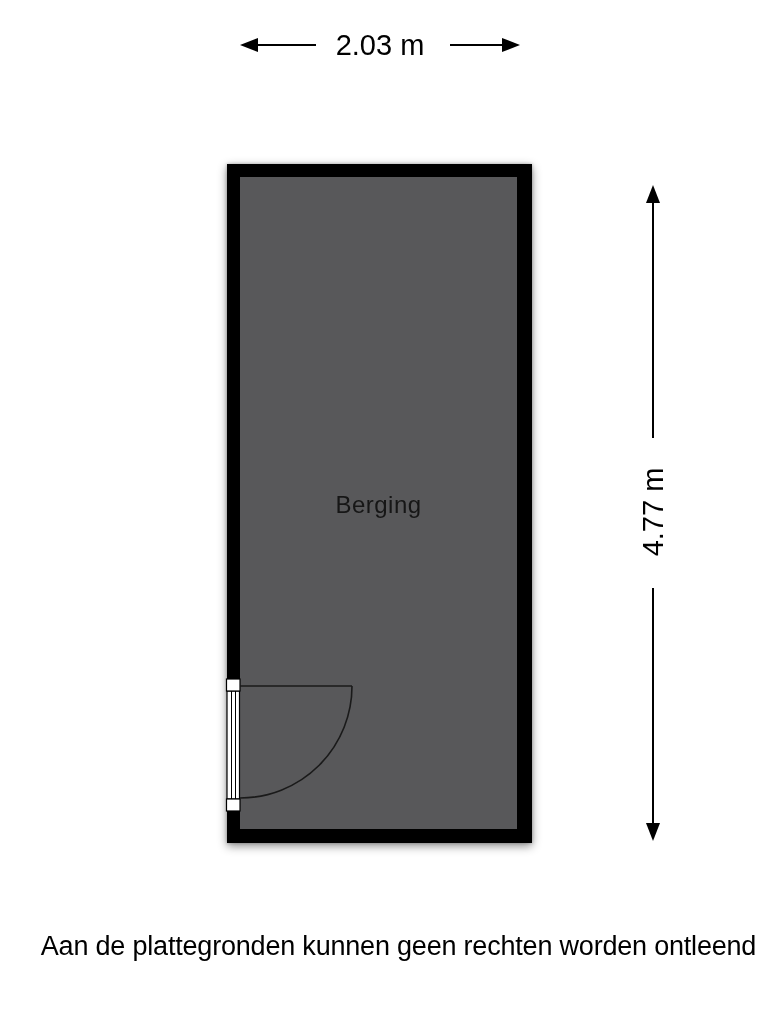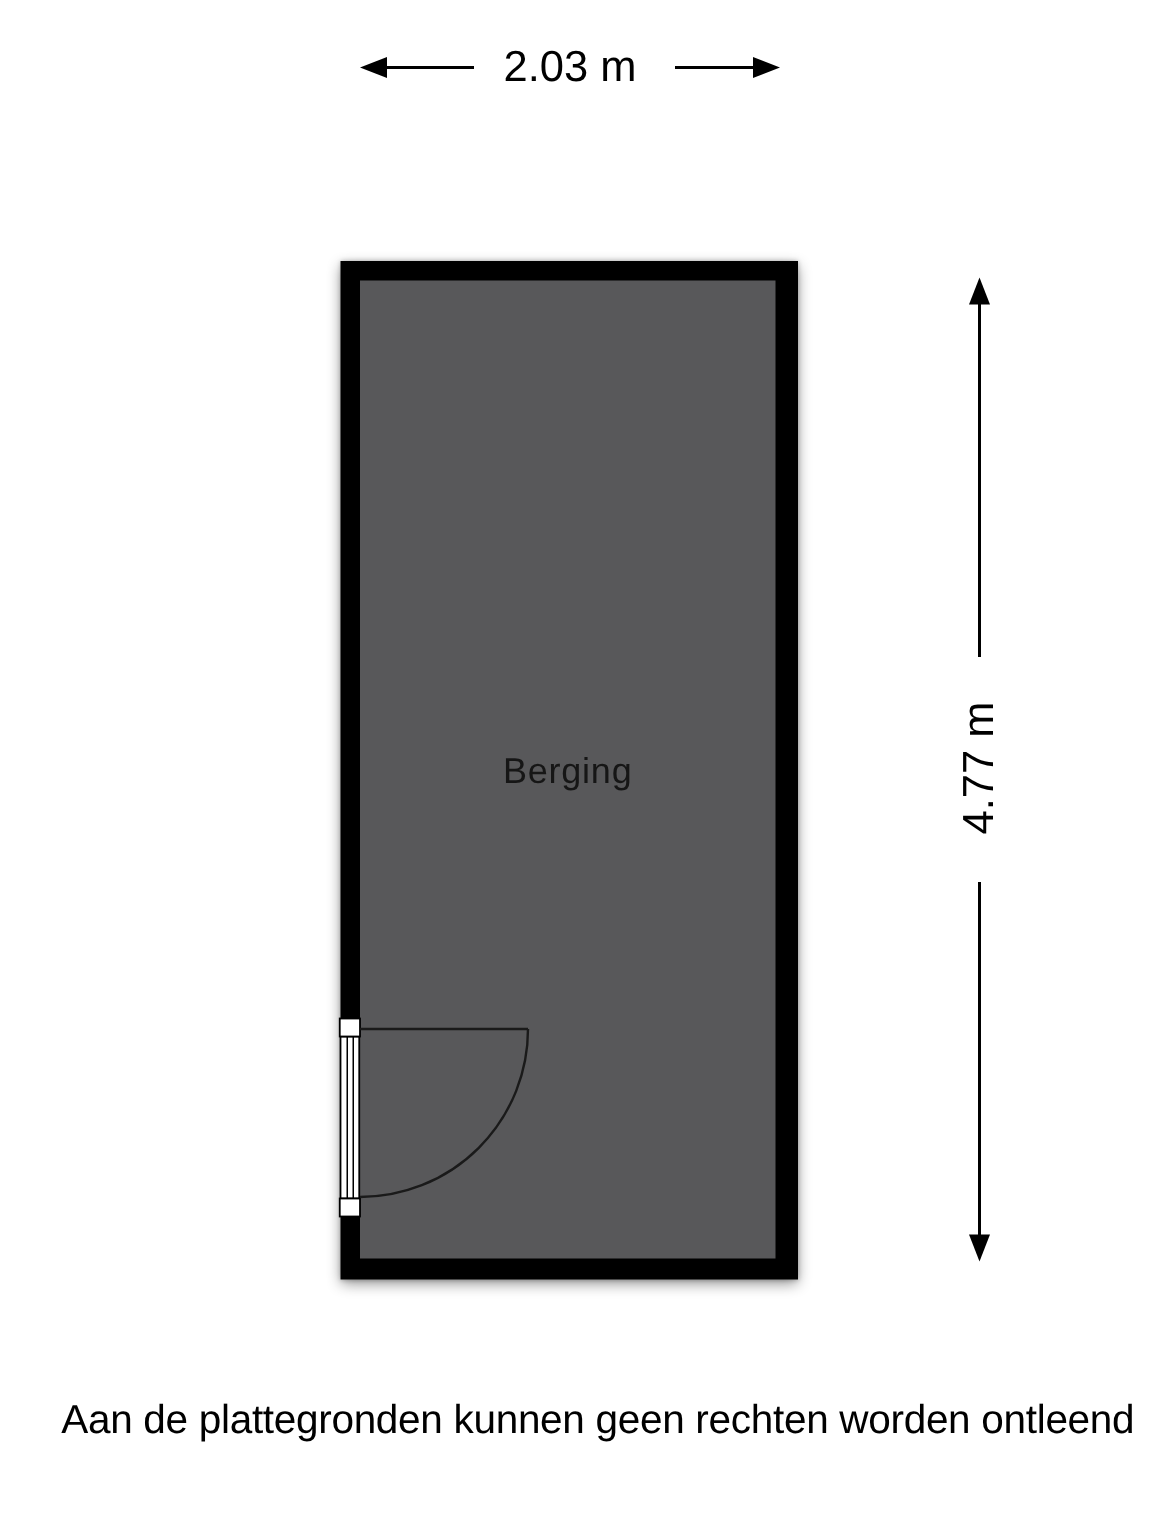--- a/index.html
+++ b/index.html
@@ -12,21 +12,21 @@
     position: relative;
     width: 768px;
     height: 1024px;
     background: #ffffff;
     overflow: hidden;
   }
   
   .room {
     position: absolute;
     left: 227px;
-    top: 174px;
+    top: 164px;
     width: 305px;
     height: 679px;
     background: #000000;
     box-shadow: 0 3px 9px rgba(0,0,0,0.45), 0 0 3px rgba(0,0,0,0.25);
   }
   .room-inner {
     position: absolute;
     left: 13px;
     top: 13px;
     right: 15px;

